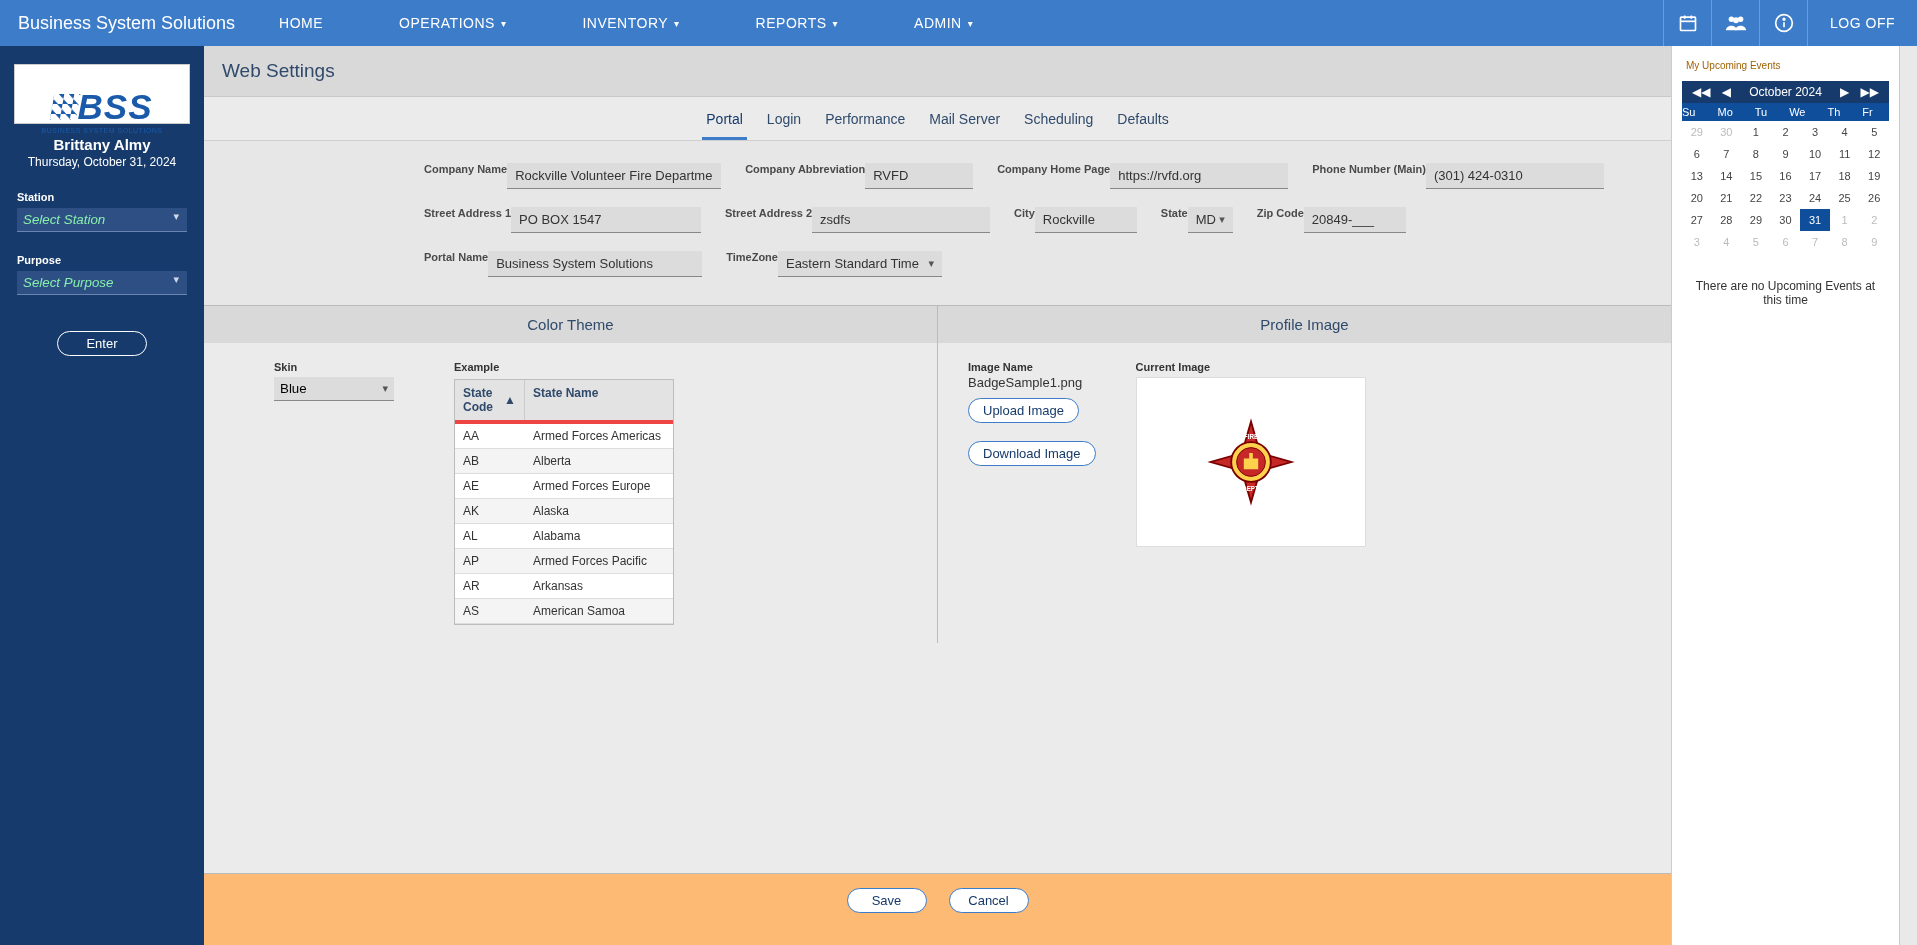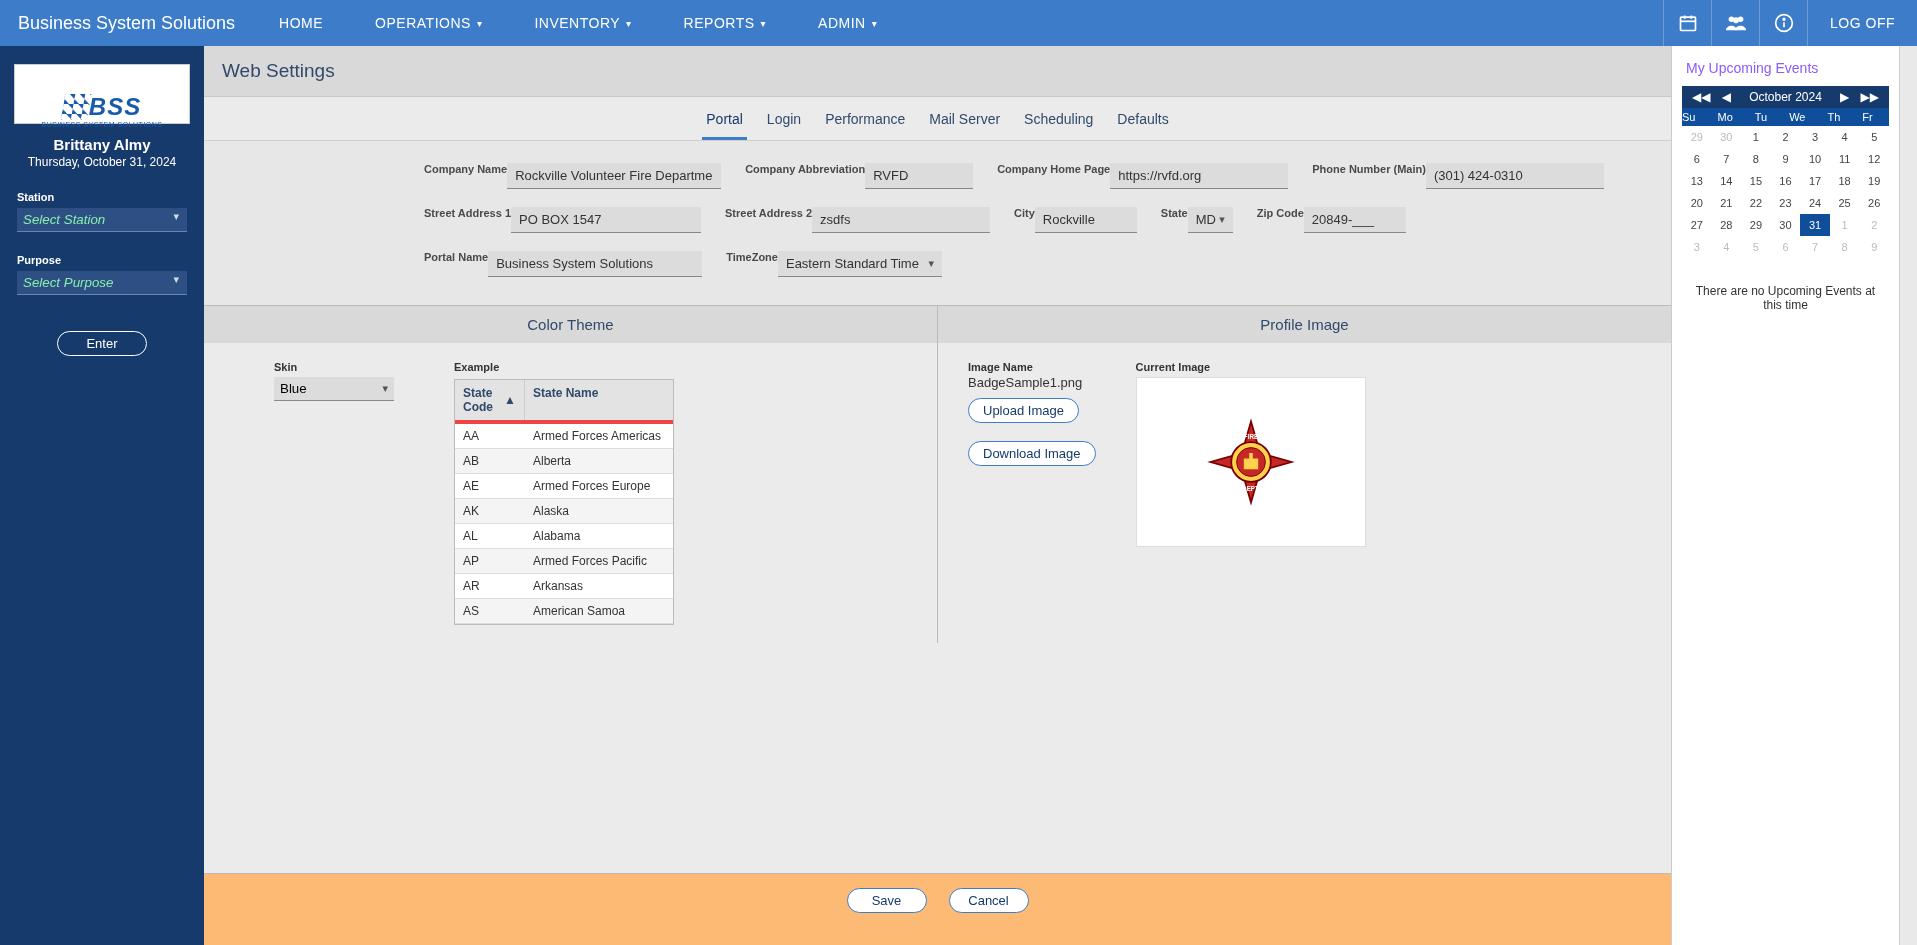--- a/index.html
+++ b/index.html
@@ -2,34 +2,34 @@
 <html><head>
 <meta charset="utf-8">
 <style>
 * { box-sizing: border-box; margin: 0; padding: 0; }
 body { font-family: "Segoe UI", Tahoma, sans-serif; font-size: 13px; color: #333; background: #fff; overflow: hidden; }
 .app { display: flex; flex-direction: column; height: 945px; width: 1917px; }
 
 
 .topbar { display: flex; align-items: stretch; background: #3d7cc9; color: #fff; height: 46px; }
 .brand { padding: 0 18px; display: flex; align-items: center; font-size: 18px; }
-.nav { display: flex; }
+.nav { display: flex; gap: 24px; }
 .nav-item { display: flex; align-items: center; padding: 0 26px; font-size: 14px; cursor: pointer; letter-spacing: 0.5px; }
 .nav-item .chev { margin-left: 6px; font-size: 10px; }
 .topbar-right { margin-left: auto; display: flex; }
 .topbar-icon { width: 48px; display: flex; align-items: center; justify-content: center; border-left: 1px solid rgba(255,255,255,0.25); cursor: pointer; }
 .logoff { padding: 0 22px; display: flex; align-items: center; border-left: 1px solid rgba(255,255,255,0.25); font-size: 14px; cursor: pointer; letter-spacing: 0.5px;}
 
 
 .body { flex: 1; display: flex; min-height: 0; }
 
 
 .sidebar { width: 204px; background: #163a6b; color: #fff; display: flex; flex-direction: column; align-items: center; padding-top: 18px; }
 .logo-card { background: #fff; width: 176px; height: 60px; display: flex; flex-direction: column; align-items: center; justify-content: center; color: #1a5aaa; border: 1px solid #ccc; }
-.logo-card .big { font-size: 24px; font-weight: 800; letter-spacing: 1px; font-style: italic; display:flex; align-items:center; margin-top:32px;}
+.logo-card .big { font-size: 35px; font-weight: 800; letter-spacing: 1px; font-style: italic; display:flex; align-items:center; margin-top:32px;}
 .logo-card .big .sq { display:inline-block; width:26px; height:26px; background:
    linear-gradient(45deg, #1a5aaa 25%, transparent 25%) 0 0/10px 10px,
    linear-gradient(45deg, transparent 75%, #1a5aaa 75%) 0 0/10px 10px;
    transform: skewX(-10deg);
 }
 .logo-card .small { font-size: 7px; color: #1a5aaa; letter-spacing: 0.5px; }
 .username { margin-top: 12px; font-weight: 700; font-size: 15px; }
 .userdate { font-size: 12px; margin-top: 2px; }
 .side-field { width: 170px; margin-top: 20px; }
 .side-field label { font-size: 11px; font-weight: 600; }
@@ -86,21 +86,21 @@
 .pill-btn{ border:1px solid #3d7cc9; background:#fff; color:#163a6b; border-radius:14px; padding:4px 14px; font-size:13px; cursor:pointer; display:inline-block; margin-bottom:18px;}
 .img-right label{font-size:11px; font-weight:600; display:block; margin-bottom:4px;}
 .img-box{ width:230px; height:170px; background:#fff; border:1px solid #ddd; display:flex; align-items:center; justify-content:center;}
 .badge-svg{width:90px;height:90px;}
 
 .footer { display:flex; justify-content:center; gap:22px; padding:14px; background:#fdba74; border-top:1px solid #bbb;}
 .footer .pill-btn{min-width:80px; text-align:center;}
 
 
 .rightpanel { width: 228px; background:#fff; border-left:1px solid #ccc; padding: 14px 10px;}
-.rp-title{ font-size:14px; color:#8b5cf6; margin-bottom:10px; padding-left:4px;}
+.rp-title{ font-size:10px; color:#a16207; margin-bottom:10px; padding-left:4px;}
 .cal { border:0; }
 .cal-head{ background:#163a6b; color:#fff; display:flex; align-items:center; justify-content:space-between; padding:4px 6px; font-size:12px;}
 .cal-head .navbtn{cursor:pointer; padding:0 4px;}
 .cal-dow{ display:grid; grid-template-columns:repeat(7,1fr); background:#0f4e9b; color:#fff; font-size:11px;gap:22px;}
 .cal-dow div{text-align:center; padding:3px 0;}
 .cal-grid{ display:grid; grid-template-columns:repeat(7,1fr); font-size:11px; color:#444;}
 .cal-grid div{ text-align:center; padding:5px 0; cursor:pointer;}
 .cal-grid .muted{color:#bbb;}
 .cal-grid .today{ background:#0f4e9b; color:#fff;}
 .no-events{ text-align:center; font-size:12px; color:#333; margin-top:26px; padding: 0 8px;}

